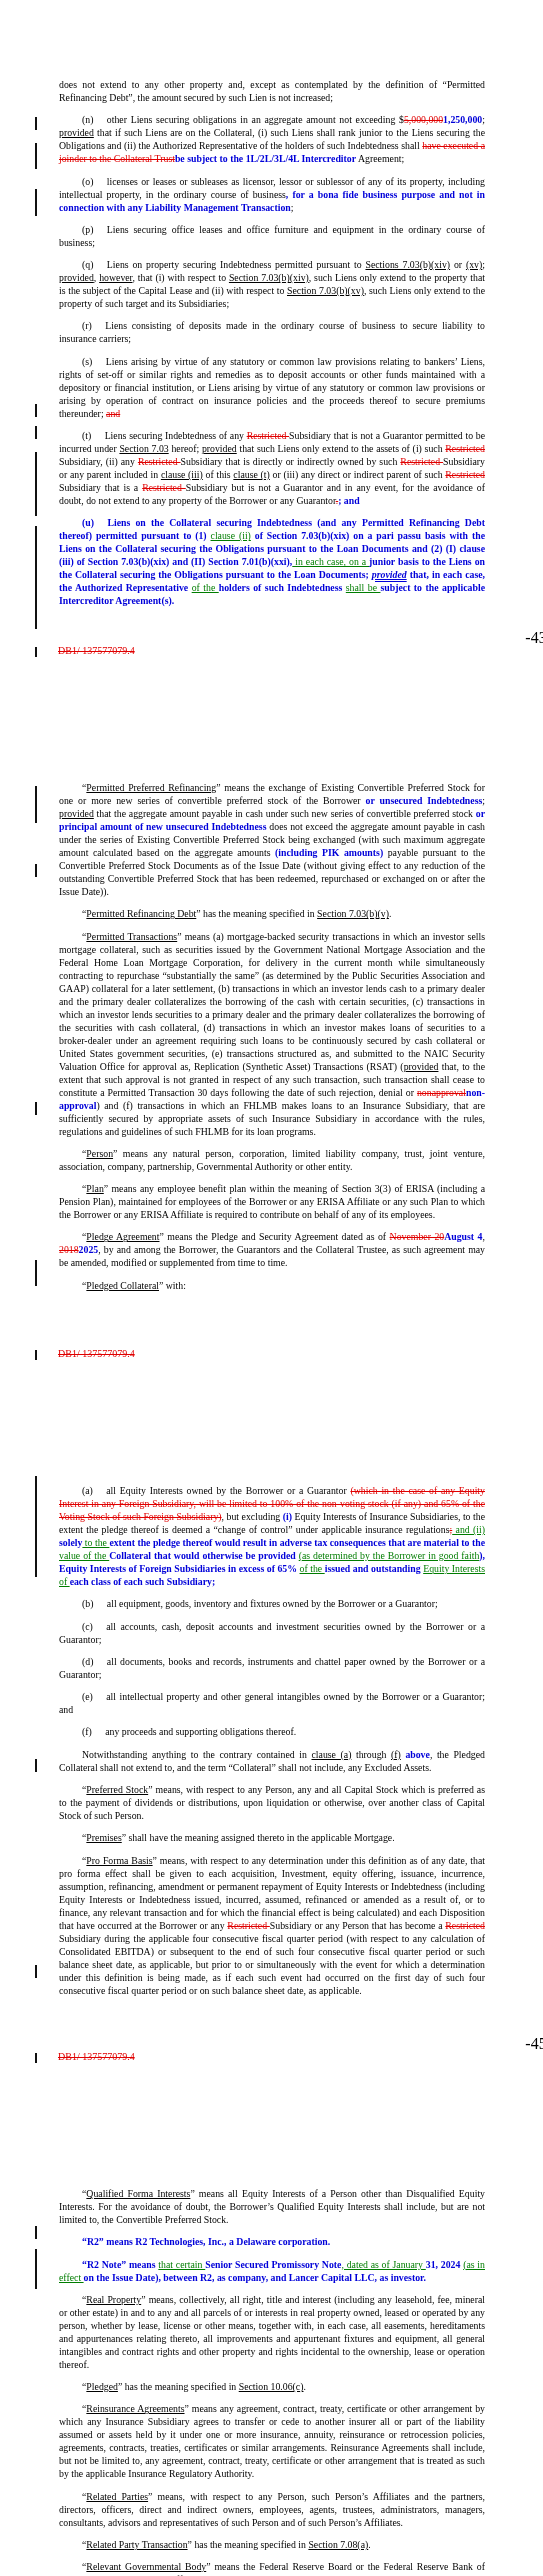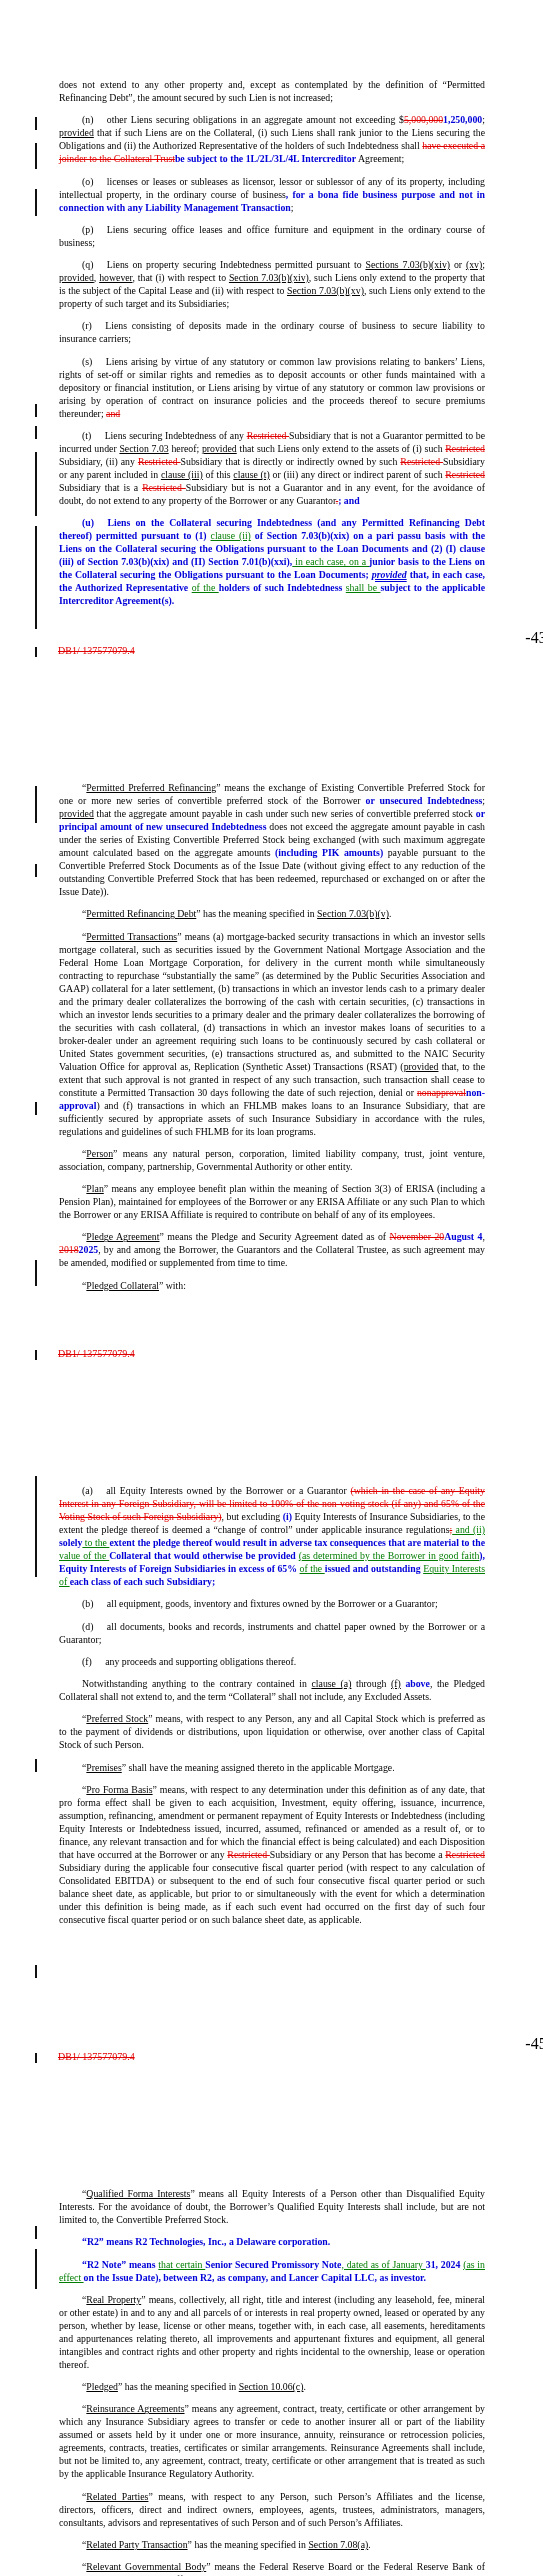--- a/index.html
+++ b/index.html
@@ -66,36 +66,38 @@
       <div class="doc-footer">DB1/ 137577079.4</div>
     </div>
     <div class="page">
       <div class="change-bar" style="top: 70px; height: 40px;"></div>
       <div class="change-bar" style="top: 110px; height: 61px;"></div>
       <div class="change-bar" style="top: 353px; height: 13px;"></div>
       <div class="change-bar" style="top: 559px; height: 13px;"></div>
       <div class="change-bar" style="top: 647px; height: 10.3px;"></div>
       <p class="para"><span class="r-n">(a)</span><span class="tab"></span><span class="r-n">all Equity Interests owned by the Borrower or a Guarantor </span><span class="r-d">(which in the case of any Equity Interest in any Foreign Subsidiary, will be limited to 100% of the non-voting stock (if any) and 65% of the Voting Stock of such Foreign Subsidiary)</span><span class="r-n">, but excluding </span><span class="r-i">(i) </span><span class="r-n">Equity Interests of Insurance Subsidiaries, to the extent the pledge thereof is deemed a “change of control” under applicable insurance regulations</span><span class="r-d">;</span><span class="r-g"> and (ii) </span><span class="r-i">solely</span><span class="r-g"> to the </span><span class="r-i">extent the pledge thereof would result in adverse tax consequences that are material to the </span><span class="r-g">value of the </span><span class="r-i">Collateral that would otherwise be provided </span><span class="r-g">(as determined by the Borrower in good faith</span><span class="r-i">), Equity Interests of Foreign Subsidiaries in excess of 65% </span><span class="r-g">of the </span><span class="r-i">issued and outstanding </span><span class="r-g">Equity Interests of </span><span class="r-i">each class of each such Subsidiary;</span></p>
       <p class="para"><span class="r-n">(b)</span><span class="tab"></span><span class="r-n">all equipment, goods, inventory and fixtures owned by the Borrower or a Guarantor;</span></p>
+      <p class="para"><span class="r-n">(c)</span><span class="tab"></span><span class="r-n">all accounts, cash, deposit accounts and investment securities owned by the Borrower or a Guarantor;</span></p>
       <p class="para"><span class="r-n">(d)</span><span class="tab"></span><span class="r-n">all documents, books and records, instruments and chattel paper owned by the Borrower or a Guarantor;</span></p>
+      <p class="para"><span class="r-n">(e)</span><span class="tab"></span><span class="r-n">all intellectual property and other general intangibles owned by the Borrower or a Guarantor; and</span></p>
       <p class="para"><span class="r-n">(f)</span><span class="tab"></span><span class="r-n">any proceeds and supporting obligations thereof.</span></p>
       <p class="para"><span class="r-n">Notwithstanding anything to the contrary contained in </span><span class="r-t">clause (a)</span><span class="r-n"> through </span><span class="r-t">(f)</span><span class="r-i"> above</span><span class="r-n">, the Pledged Collateral shall not extend to, and the term “Collateral” shall not include, any Excluded Assets.</span></p>
       <p class="para"><span class="r-n">“</span><span class="r-t">Preferred Stock</span><span class="r-n">” means, with respect to any Person, any and all Capital Stock which is preferred as to the payment of dividends or distributions, upon liquidation or otherwise, over another class of Capital Stock of such Person.</span></p>
       <p class="para"><span class="r-n">“</span><span class="r-t">Premises</span><span class="r-n">” shall have the meaning assigned thereto in the applicable Mortgage.</span></p>
       <p class="para"><span class="r-n">“</span><span class="r-t">Pro Forma Basis</span><span class="r-n">” means, with respect to any determination under this definition as of any date, that pro forma effect shall be given to each acquisition, Investment, equity offering, issuance, incurrence, assumption, refinancing, amendment or permanent repayment of Equity Interests or Indebtedness (including Equity Interests or Indebtedness issued, incurred, assumed, refinanced or amended as a result of, or to finance, any relevant transaction and for which the financial effect is being calculated) and each Disposition that have occurred at the Borrower or any </span><span class="r-d">Restricted </span><span class="r-n">Subsidiary or any Person that has become a </span><span class="r-d">Restricted </span><span class="r-n">Subsidiary during the applicable four consecutive fiscal quarter period (with respect to any calculation of Consolidated EBITDA) or subsequent to the end of such four consecutive fiscal quarter period or such balance sheet date, as applicable, but prior to or simultaneously with the event for which a determination under this definition is being made, as if each such event had occurred on the first day of such four consecutive fiscal quarter period or on such balance sheet date, as applicable.</span></p>
       <div class="page-number">-45-</div>
       <div class="doc-footer">DB1/ 137577079.4</div>
     </div>
     <div class="page">
       <div class="change-bar" style="top: 117px; height: 13px;"></div>
       <div class="change-bar" style="top: 140px; height: 40px;"></div>
       <p class="para"><span class="r-n">“</span><span class="r-t">Qualified Forma Interests</span><span class="r-n">” means all Equity Interests of a Person other than Disqualified Equity Interests. For the avoidance of doubt, the Borrower’s Qualified Equity Interests shall include, but are not limited to, the Convertible Preferred Stock.</span></p>
       <p class="para"><span class="r-i">“R2” means R2 Technologies, Inc., a Delaware corporation.</span></p>
       <p class="para"><span class="r-i">“R2 Note” means </span><span class="r-g">that certain </span><span class="r-i">Senior Secured Promissory Note</span><span class="r-g">, dated as of January </span><span class="r-i">31, 2024 </span><span class="r-g">(as in effect </span><span class="r-i">on the Issue Date), between R2, as company, and Lancer Capital LLC, as investor.</span></p>
       <p class="para"><span class="r-n">“</span><span class="r-t">Real Property</span><span class="r-n">” means, collectively, all right, title and interest (including any leasehold, fee, mineral or other estate) in and to any and all parcels of or interests in real property owned, leased or operated by any person, whether by lease, license or other means, together with, in each case, all easements, hereditaments and appurtenances relating thereto, all improvements and appurtenant fixtures and equipment, all general intangibles and contract rights and other property and rights incidental to the ownership, lease or operation thereof.</span></p>
       <p class="para"><span class="r-n">“</span><span class="r-t">Pledged</span><span class="r-n">” has the meaning specified in </span><span class="r-t">Section 10.06(c)</span><span class="r-n">.</span></p>
       <p class="para"><span class="r-n">“</span><span class="r-t">Reinsurance Agreements</span><span class="r-n">” means any agreement, contract, treaty, certificate or other arrangement by which any Insurance Subsidiary agrees to transfer or cede to another insurer all or part of the liability assumed or assets held by it under one or more insurance, annuity, reinsurance or retrocession policies, agreements, contracts, treaties, certificates or similar arrangements. Reinsurance Agreements shall include, but not be limited to, any agreement, contract, treaty, certificate or other arrangement that is treated as such by the applicable Insurance Regulatory Authority.</span></p>
-      <p class="para"><span class="r-n">“</span><span class="r-t">Related Parties</span><span class="r-n">” means, with respect to any Person, such Person’s Affiliates and the license, directors, officers, direct and indirect owners, employees, agents, trustees, administrators, managers, consultants, advisors and representatives of such Person and of such Person’s Affiliates.</span></p>
+      <p class="para"><span class="r-n">“</span><span class="r-t">Related Parties</span><span class="r-n">” means, with respect to any Person, such Person’s Affiliates and the partners, directors, officers, direct and indirect owners, employees, agents, trustees, administrators, managers, consultants, advisors and representatives of such Person and of such Person’s Affiliates.</span></p>
       <p class="para"><span class="r-n">“</span><span class="r-t">Related Party Transaction</span><span class="r-n">” has the meaning specified in </span><span class="r-t">Section 7.08(a)</span><span class="r-n">.</span></p>
       <p class="para"><span class="r-n">“</span><span class="r-t">Relevant Governmental Body</span><span class="r-n">” means the Federal Reserve Board or the Federal Reserve Bank of New York, or a committee officially endorsed or convened by the Federal Reserve Board or the Federal Reserve Bank of New York, or any successor thereto.</span></p>
     </div>
   </div>
 
 
 </body></html>

